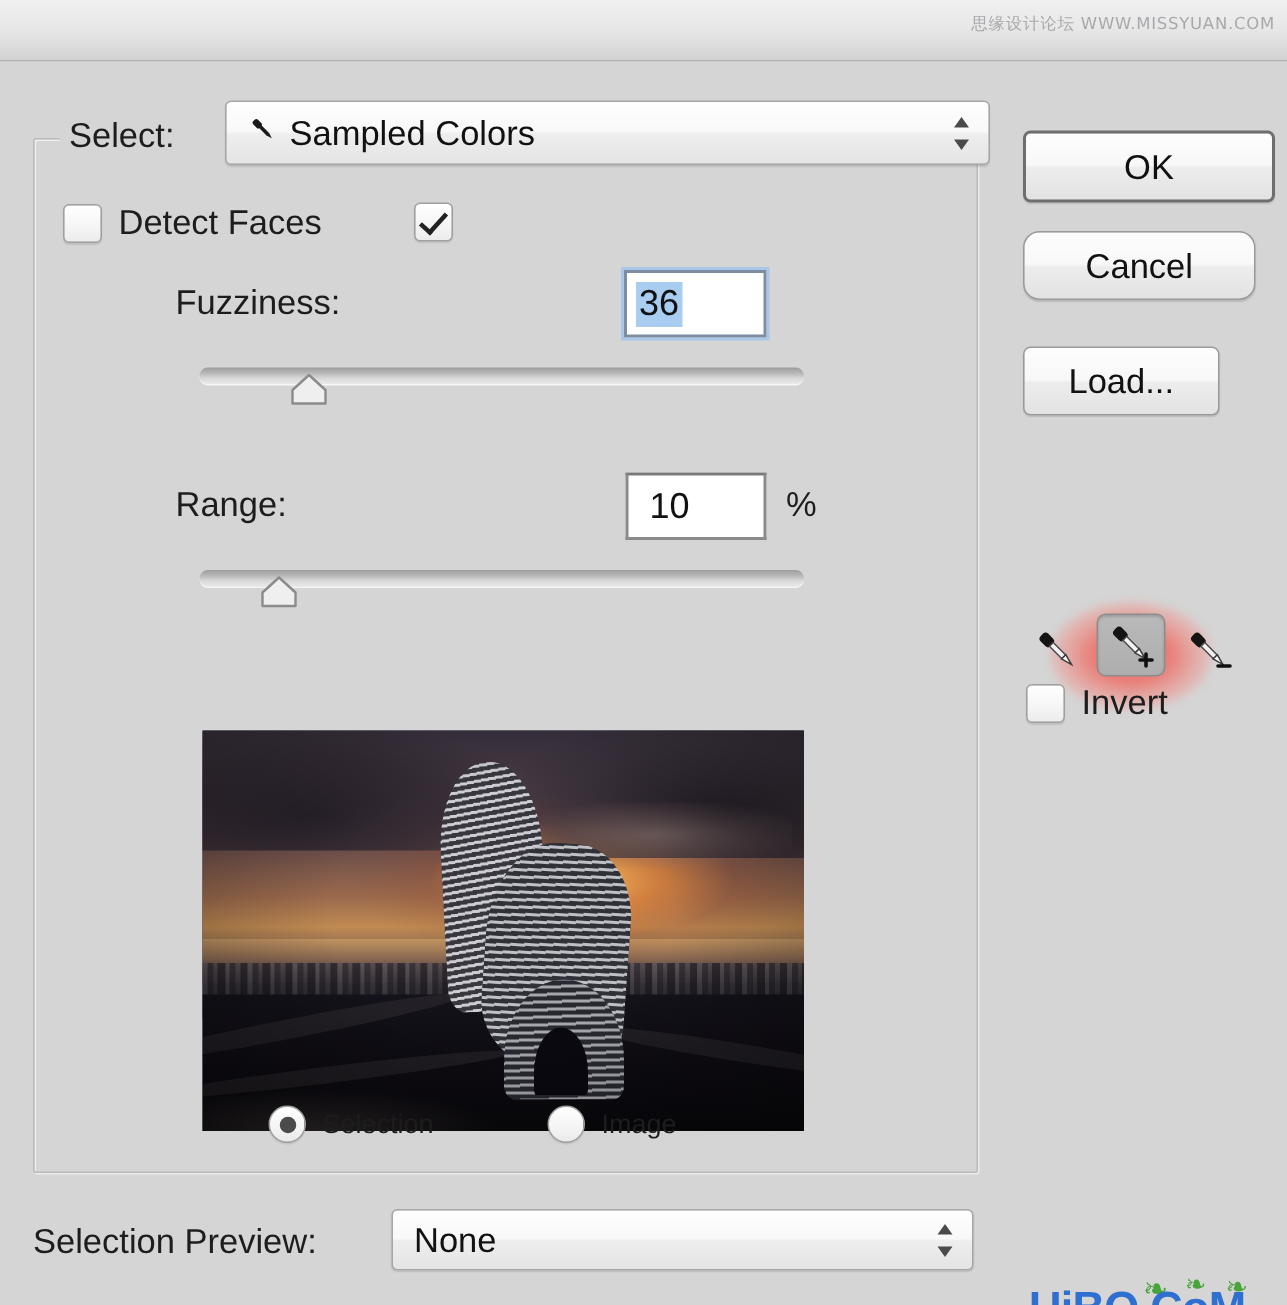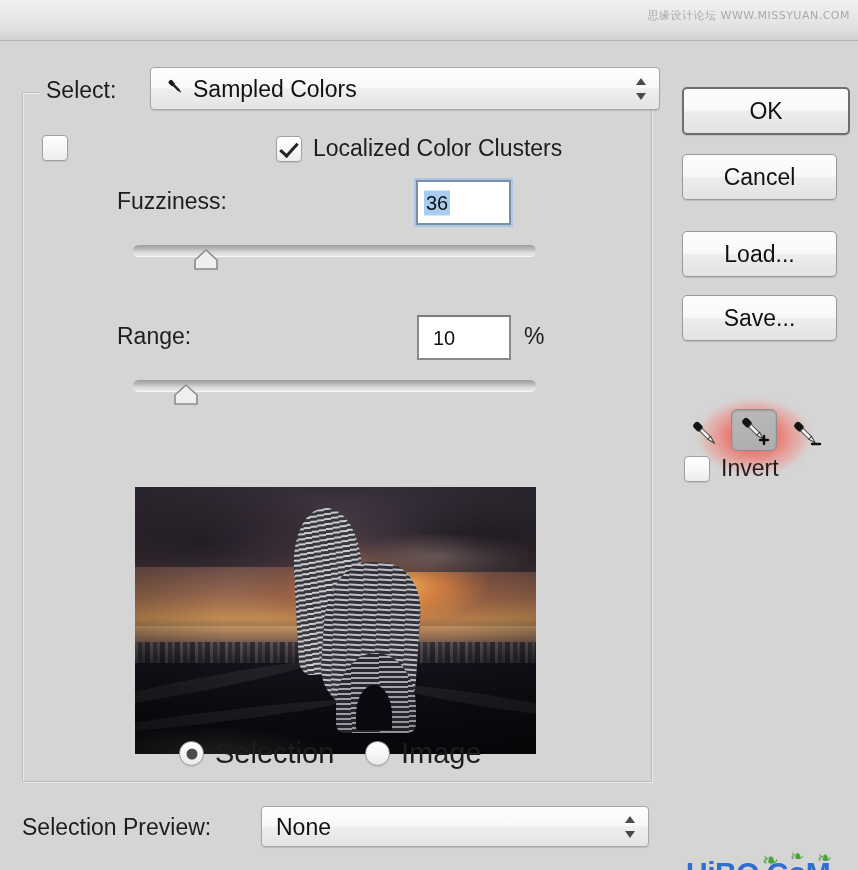--- a/index.html
+++ b/index.html
@@ -155,21 +155,21 @@
     border-top-color: #7a7a7a;
   }
   .field.focused {
     border: 2px solid #7d8ea3;
     box-shadow: 0 0 0 2px #aac6e8;
   }
   .field .fval {
     position: absolute;
     left: 6px; top: 50%;
     transform: translateY(-50%);
-    font-size: 20px;
+    font-size: 24px;
     color: #111;
   }
   .field .fval.sel {
     background: #a8cdf0;
     padding: 1px 2px;
   }
 
   
   .slider { position: absolute; }
   .strack {
@@ -250,21 +250,21 @@
   .radio.on::after {
     content: "";
     position: absolute;
     left: 50%; top: 50%;
     transform: translate(-50%,-50%);
     width: 11px; height: 11px;
     border-radius: 50%;
     background: #4b4b4b;
   }
   .radiolabel {
-    font-size: 29px;
+    font-size: 18px;
     color: #1d1d1d;
     margin-left: 11px;
     white-space: nowrap;
   }
 
   
   #preview {
     position: absolute;
     left: 135px; top: 446px;
     width: 401px; height: 267px;
@@ -413,25 +413,25 @@
     </span>
     <span class="ptext" style="left:42px;">Sampled Colors</span>
     <span class="arrows">
       <i class="up"></i>
         <i class="dn"></i>
     </span>
   </div>
 
   <div class="cbrow" style="left:42px; top:94px;">
     <span class="cbox"></span>
+    <span class="cblabel">Detect Faces</span>
   </div>
 
   <div class="cbrow" style="left:276px; top:94px;">
     <span class="cbox checked"></span>
-    <span class="cblabel">Localized Color Clusters</span>
   </div>
 
   <div class="lbl" style="left:117px; top:147px;">Fuzziness:</div>
 
   <div class="field focused" style="left:416px; top:139px; width:95px; height:45px;">
     <span class="fval sel">36</span>
   </div>
 
   <div class="slider" style="left:133px; top:204px; width:403px; height:30px;">
     <div class="strack" style="width:403px;"></div>
@@ -490,28 +490,25 @@
     <span class="ptext">None</span>
     <span class="arrows">
       <i class="up"></i>
         <i class="dn"></i>
     </span>
   </div>
 
   <div class="btn default" style="left:682px; top:46px; width:168px; height:48px;">
     <span>OK</span>
   </div>
-  <div class="btn" style="left:682px; top:113px; width:155px; height:46px;">
+  <div class="btn" style="left:682px; top:113px; width:155px; height:46px;border-radius:11px;">
     <span>Cancel</span>
   </div>
-  <div class="btn" style="left:682px; top:190px; width:155px; height:46px;">
+  <div class="btn" style="left:682px; top:190px; width:131px; height:46px;">
     <span>Load...</span>
-  </div>
-  <div class="btn" style="left:682px; top:254px; width:155px; height:46px;">
-    <span>Save...</span>
   </div>
 
   <div id="dropper-row">
     <div id="dropper-glow"></div>
 
     <div class="dropper-btn" style="left:0px; top:4px;">
       <svg width="34" height="34" viewBox="0 0 34 34">
         <g transform="rotate(-45 17 17)">
           <rect x="13.6" y="2" width="7.2" height="9.5" rx="2.6" fill="#141414"></rect>
           <rect x="15.4" y="11" width="3.6" height="12" fill="#f2f2f2" stroke="#4a4a4a" stroke-width="1"></rect>

